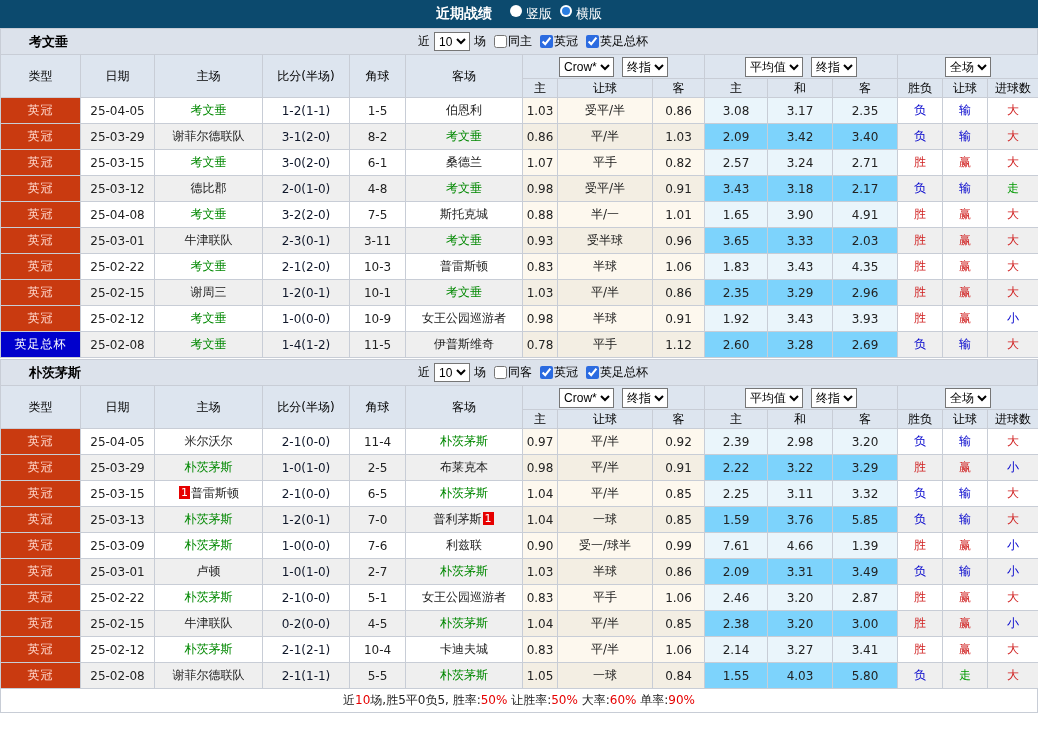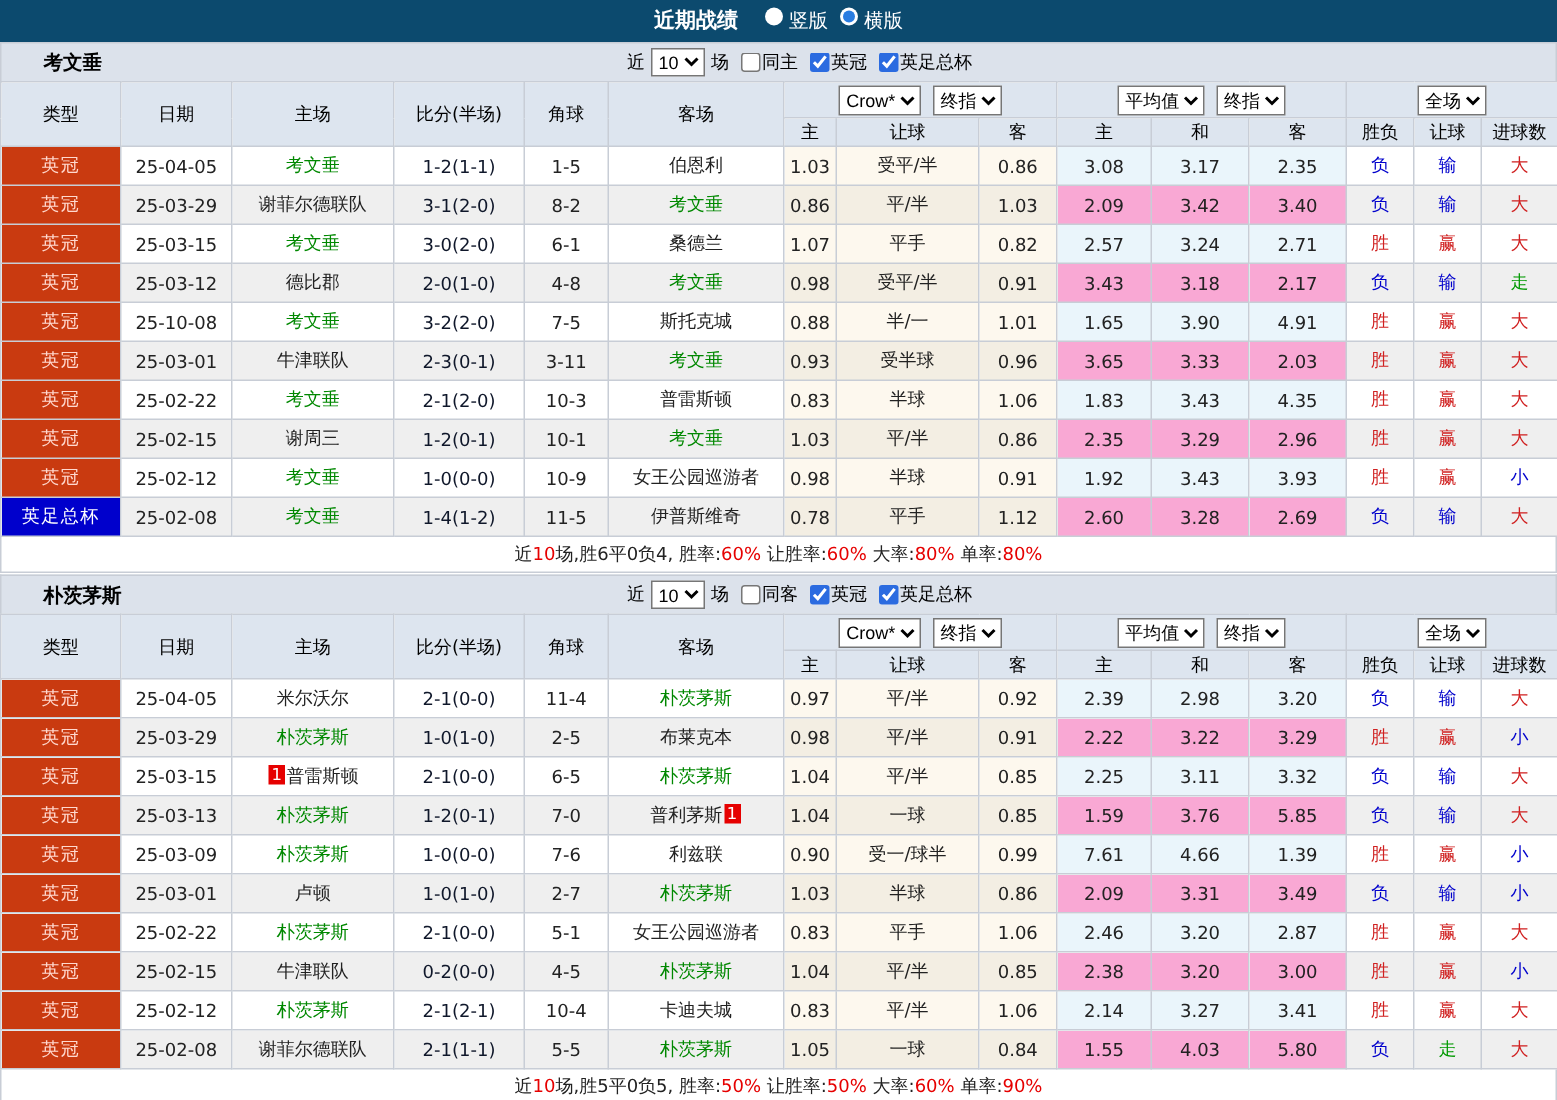--- a/index.html
+++ b/index.html
@@ -32,21 +32,21 @@
   tr.h2 th { height:19px; }
   thead select { height:20px; font-size:12px; border:1px solid #767676; background:#fff; margin:0 2px; }
   tbody td { height:26px; background:#fff; }
   tbody tr.alt td { background:#efefef; }
   td.type-cell { color:#ffd9cf; letter-spacing:1px; }
   td.type-cell.league { background:#c93a10 !important; }
   td.type-cell.cup { background:#0000cc !important; color:#fff; }
   tbody td.cream { background:#fdf8ee; }
   tbody tr.alt td.cream { background:#f3eee3; }
   tbody td.blue { background:#eaf5fb; }
-  tbody tr.alt td.blue { background:#f9a8d4; }
+  tbody tr.alt td.blue { background:#7dd3fc; }
   .focus { color:#008800; }
   .score { color:#0f172a; }
   .half { color:#0f172a; }
   .badge { display:inline-block; background:#e60000; color:#fff; font-size:11px; line-height:13px; min-width:9px; padding:0 2px; margin:0 1px; vertical-align:1px; }
   td.c-red { color:#d02020; }
   td.c-blue { color:#0000cc; }
   td.c-green { color:#009900; }
 
   
   .summary { height:24px; line-height:23px; text-align:center; border:1px solid #c8cdd6; border-top:none; color:#222; }
@@ -204,21 +204,21 @@
             <td class="cream">0.91</td>
             <td class="blue">3.43</td>
             <td class="blue">3.18</td>
             <td class="blue">2.17</td>
             <td class="c-blue">负</td>
             <td class="c-blue">输</td>
             <td class="c-green">走</td>
           </tr>
           <tr>
             <td class="type-cell league">英冠</td>
-            <td>25-10-08</td>
+            <td>25-04-08</td>
             <td><span class="focus">考文垂</span></td>
             <td><span class="score">3-2</span><span class="half">(2-0)</span></td>
             <td>7-5</td>
             <td><span>斯托克城</span></td>
             <td class="cream">0.88</td>
             <td class="cream">半/一</td>
             <td class="cream">1.01</td>
             <td class="blue">1.65</td>
             <td class="blue">3.90</td>
             <td class="blue">4.91</td>
@@ -306,21 +306,20 @@
             <td class="cream">1.12</td>
             <td class="blue">2.60</td>
             <td class="blue">3.28</td>
             <td class="blue">2.69</td>
             <td class="c-blue">负</td>
             <td class="c-blue">输</td>
             <td class="c-red">大</td>
           </tr>
         </tbody>
     </table>
-    <div class="summary"><span>近</span><span class="red">10</span><span>场,胜6平0负4, 胜率:</span><span class="red">60%</span><span> 让胜率:</span><span class="red">60%</span><span> 大率:</span><span class="red">80%</span><span> 单率:</span><span class="red">80%</span></div>
   </div>
 
   <div class="section">
     <div class="sec-head">
       <span class="team">朴茨茅斯</span>
       <span class="controls">
         <span>近</span>
         <select><option>10</option></select>
         <span>场</span>
         <label>

